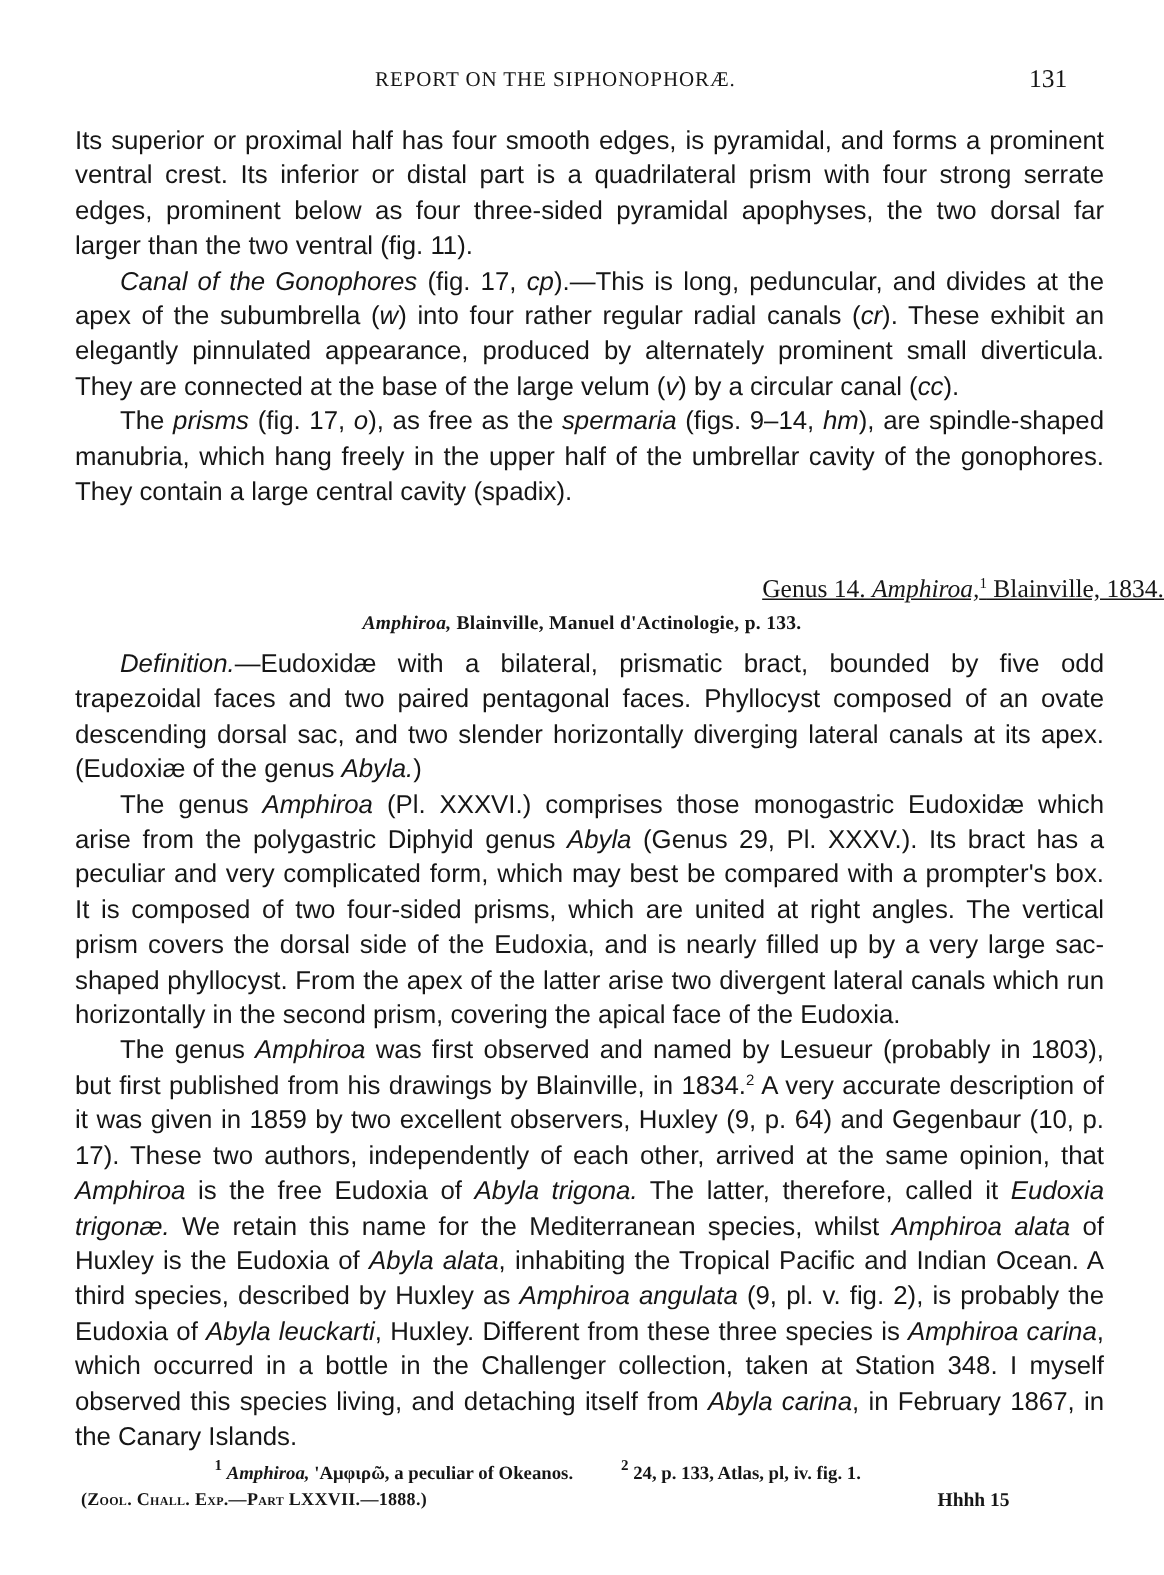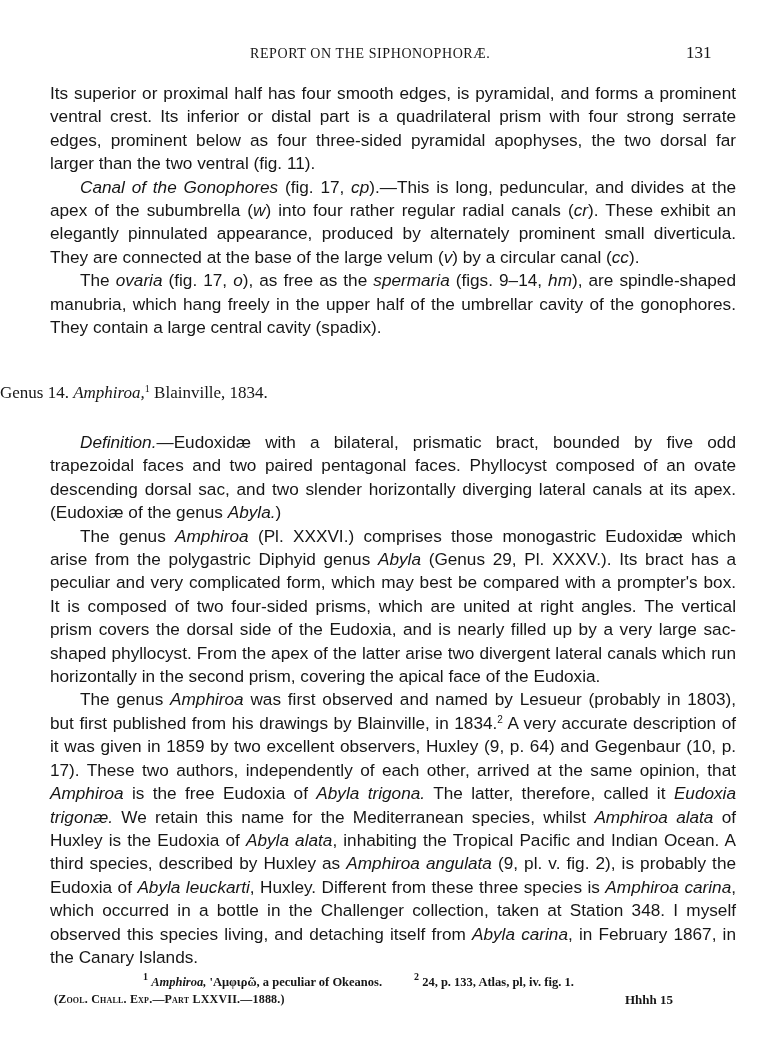--- a/index.html
+++ b/index.html
@@ -9,22 +9,22 @@
   .running-head { position: absolute; top: 46px; left: 0; width: 776px; height: 22px; }
   .running-title { position: absolute; left: 250px; top: 0; font-family: "Liberation Serif", serif;
                    font-size: 14px; letter-spacing: 0.6px; text-align: center; }
   .page-number { position: absolute; left: 686px; top: -3px; font-family: "Liberation Serif", serif; font-size: 17px; }
   .body-text { position: absolute; left: 50px; width: 686px; font-family: Liberation Sans, sans-serif;
                font-size: 17.2px; line-height: 23.4px; text-align: justify; }
   .body-text p { margin: 0; }
   .indent { text-indent: 30px; }
   .block1 { top: 82px; }
   .block3 { top: 431px; }
-  .genus-heading { position: absolute; top: 383px; left: 0; width: 776px; text-align: left;
-                   font-family: "Liberation Serif", serif; font-size: 17px; }
+  .genus-heading { position: absolute; top: 383px; left: 0; width: 776px; text-align: right;
+                   font-family: "Liberation Serif", serif; font-size: 17px; text-decoration: underline; }
   .genus-ref { position: absolute; top: 407px; left: 0; width: 776px; text-align: center;
                font-family: "Liberation Serif", serif; font-size: 13px; font-weight: bold; letter-spacing: 0.2px; }
   .footnotes { position: absolute; top: 975px; left: 0; width: 776px; font-family: "Liberation Serif", serif;
                font-size: 12.5px; font-weight: bold; }
   .fn1 { position: absolute; left: 143px; top: 0; }
   .fn2 { position: absolute; left: 414px; top: 0; }
   .foot-left { position: absolute; left: 54px; top: 17px; font-size: 12px; letter-spacing: 0.2px; }
   .foot-left .sc { font-variant: small-caps; }
   .foot-right { position: absolute; left: 625px; top: 17px; font-size: 13px; }
   sup { font-size: 10px; line-height: 0; vertical-align: 6px; }
@@ -36,24 +36,25 @@
 <div class="page">
 
   <div class="running-head">
     <span class="running-title">REPORT ON THE SIPHONOPHORÆ.</span>
     <span class="page-number">131</span>
   </div>
 
   <div class="body-text block1">
     <p>Its superior or proximal half has four smooth edges, is pyramidal, and forms a prominent ventral crest. Its inferior or distal part is a quadrilateral prism with four strong serrate edges, prominent below as four three-sided pyramidal apophyses, the two dorsal far larger than the two ventral (fig. 11).</p>
     <p class="indent"><i>Canal of the Gonophores</i><span> (fig. 17, </span><i>cp</i><span>).—This is long, peduncular, and divides at the apex of the subumbrella (</span><i>w</i><span>) into four rather regular radial canals (</span><i>cr</i><span>). These exhibit an elegantly pinnulated appearance, produced by alternately prominent small diverticula. They are connected at the base of the large velum (</span><i>v</i><span>) by a circular canal (</span><i>cc</i><span>).</span></p>
-    <p class="indent"><span>The </span><i>ovaria</i><span> (fig. 17, </span><i>o</i><span>), as free as the </span><i>spermaria</i><span> (figs. 9–14, </span><i>hm</i><span>), are spindle-shaped manubria, which hang freely in the upper half of the umbrellar cavity of the gonophores. They contain a large central cavity (spadix).</span></p>
+    <p class="indent"><span>The </span><i>prisms</i><span> (fig. 17, </span><i>o</i><span>), as free as the </span><i>spermaria</i><span> (figs. 9–14, </span><i>hm</i><span>), are spindle-shaped manubria, which hang freely in the upper half of the umbrellar cavity of the gonophores. They contain a large central cavity (spadix).</span></p>
   </div>
 
   <div class="genus-heading"><span>Genus 14. </span><i>Amphiroa,</i><sup>1</sup><span> Blainville, 1834.</span></div>
+  <div class="genus-ref"><i>Amphiroa,</i><span> Blainville, Manuel d'Actinologie, p. 133.</span></div>
 
   <div class="body-text block3">
     <p class="indent"><i>Definition.</i><span>—Eudoxidæ with a bilateral, prismatic bract, bounded by five odd trapezoidal faces and two paired pentagonal faces. Phyllocyst composed of an ovate descending dorsal sac, and two slender horizontally diverging lateral canals at its apex. (Eudoxiæ of the genus </span><i>Abyla.</i><span>)</span></p>
     <p class="indent"><span>The genus </span><i>Amphiroa</i><span> (Pl. XXXVI.) comprises those monogastric Eudoxidæ which arise from the polygastric Diphyid genus </span><i>Abyla</i><span> (Genus 29, Pl. XXXV.). Its bract has a peculiar and very complicated form, which may best be compared with a prompter's box. It is composed of two four-sided prisms, which are united at right angles. The vertical prism covers the dorsal side of the Eudoxia, and is nearly filled up by a very large sac-shaped phyllocyst. From the apex of the latter arise two divergent lateral canals which run horizontally in the second prism, covering the apical face of the Eudoxia.</span></p>
     <p class="indent"><span>The genus </span><i>Amphiroa</i><span> was first observed and named by Lesueur (probably in 1803), but first published from his drawings by Blainville, in 1834.</span><sup>2</sup><span> A very accurate description of it was given in 1859 by two excellent observers, Huxley (9, p. 64) and Gegenbaur (10, p. 17). These two authors, independently of each other, arrived at the same opinion, that </span><i>Amphiroa</i><span> is the free Eudoxia of </span><i>Abyla trigona.</i><span> The latter, therefore, called it </span><i>Eudoxia trigonæ.</i><span> We retain this name for the Mediterranean species, whilst </span><i>Amphiroa alata</i><span> of Huxley is the Eudoxia of </span><i>Abyla alata</i><span>, inhabiting the Tropical Pacific and Indian Ocean. A third species, described by Huxley as </span><i>Amphiroa angulata</i><span> (9, pl. v. fig. 2), is probably the Eudoxia of </span><i>Abyla leuckarti</i><span>, Huxley. Different from these three species is </span><i>Amphiroa carina</i><span>, which occurred in a bottle in the Challenger collection, taken at Station 348. I myself observed this species living, and detaching itself from </span><i>Abyla carina</i><span>, in February 1867, in the Canary Islands.</span></p>
   </div>
 
   <div class="footnotes">
     <span class="fn1"><sup>1</sup> <i>Amphiroa,</i><span> 'Αμφιρῶ, a peculiar of Okeanos.</span></span>
     <span class="fn2"><sup>2</sup><span> 24, p. 133, Atlas, pl, iv. fig. 1.</span></span>

